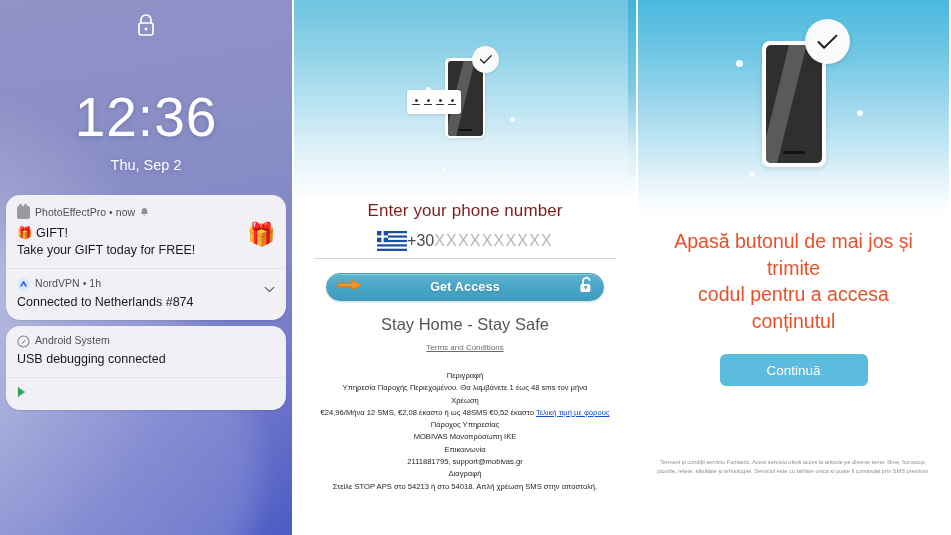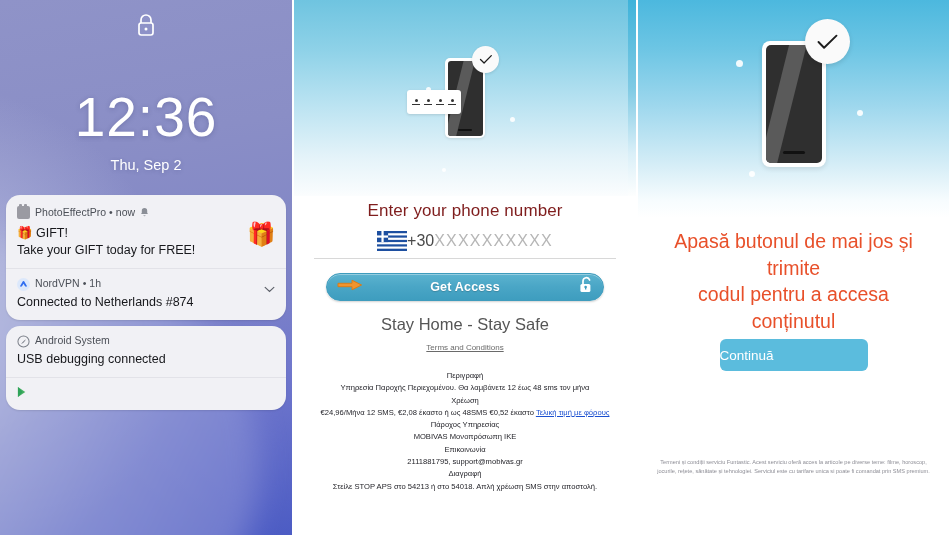--- a/index.html
+++ b/index.html
@@ -157,22 +157,22 @@
   .phone-home-lg { position:absolute; left:50%; bottom:9px; transform:translateX(-50%);
                    width:22px; height:3px; background:#111; border-radius:2px; }
   .badge-check-lg { position:absolute; width:45px; height:45px; border-radius:50%; background:#fafafa;
                     display:flex; align-items:center; justify-content:center;
                     box-shadow:0 2px 5px rgba(0,0,0,.12); }
   .ro-headline {
     color:#e8502a; font-size:19.5px; line-height:1.36; text-align:center;
     margin-top:10px; padding:0 14px; font-weight:400;
   }
   .ro-btn {
-    margin:5px auto 0 auto; width:148px; height:32px; border-radius:6px;
-    background:#5bbcdd; display:flex; align-items:center; justify-content:flex-start;
+    margin:20px auto 0 auto; width:148px; height:32px; border-radius:6px;
+    background:#5bbcdd; display:flex; align-items:center; justify-content:center;
     cursor:pointer;
   }
   .ro-btn span { color:#fff; font-size:13.5px; font-weight:400; }
   .ro-fine {
     position:absolute; left:0; right:0; bottom:58px; padding:0 10px;
     font-size:5.6px; line-height:1.72; color:#8e8e96; text-align:center;
   }
 </style>
 </head>
 <body>
@@ -331,21 +331,21 @@
           <circle cx="7.6" cy="11" r="1.3" fill="#3e9dbf"></circle>
         </svg>
       </span>
     </div>
 
     <div class="slogan">Stay Home - Stay Safe</div>
     <a class="terms">Terms and Conditions</a>
 
     <div class="fineprint">
       <div>Περιγραφή</div>
-      <div>Υπηρεσία Παροχής Περιεχομένου. Θα λαμβάνετε 12 έως 48 sms τον μήνα</div>
+      <div>Υπηρεσία Παροχής Περιεχομένου. Θα λαμβάνετε 1 έως 48 sms τον μήνα</div>
       <div>Χρέωση</div>
       <div>
         <span>€24,96/Μήνα 12 SMS, €2,08 έκαστο ή ως 48SMS €0,52 έκαστο </span><a>Τελική τιμή με φόρους</a>
       </div>
       <div>Πάροχος Υπηρεσίας</div>
       <div>MOBIVAS Μονοπρόσωπη ΙΚΕ</div>
       <div>Επικοινωνία</div>
       <div>2111881795, support@mobivas.gr</div>
       <div>Διαγραφή</div>
       <div>Στείλε STOP APS στο 54213 ή στο 54018. Απλή χρέωση SMS στην αποστολή.</div>

